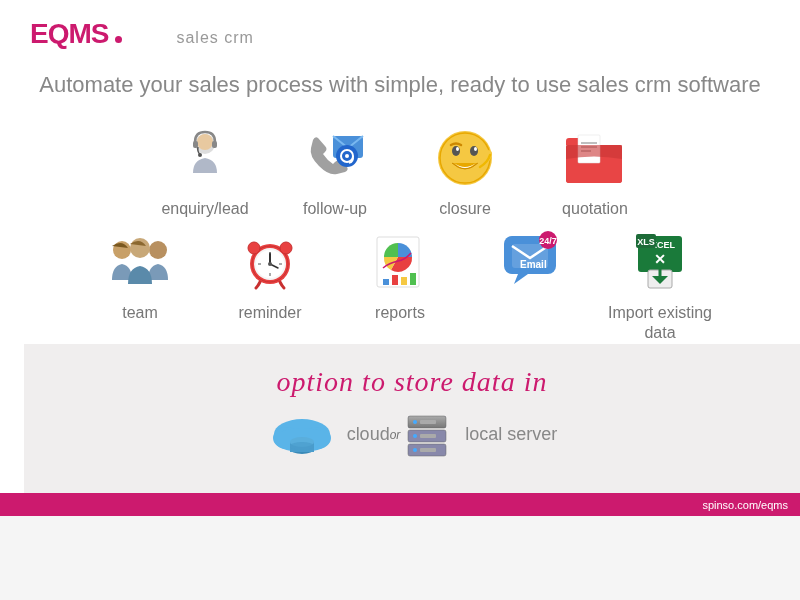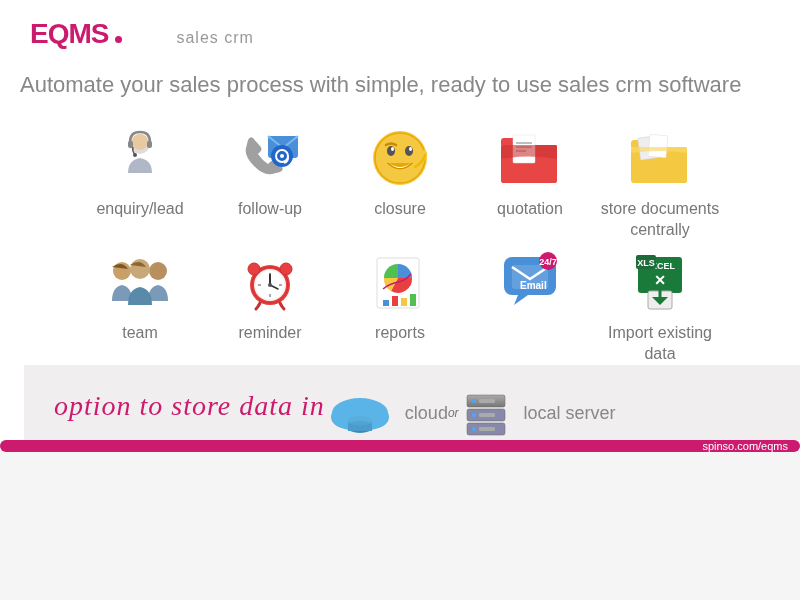--- a/index.html
+++ b/index.html
@@ -6,21 +6,21 @@
     body {
       width: 800px;
       height: 600px;
       font-family: Arial, sans-serif;
       background: #f5f5f5;
       overflow: hidden;
     }
 
     .page-wrapper {
       width: 800px;
-      height: 452px;
+      height: 516px;
       background: #fff;
       display: flex;
       flex-direction: column;
     }
 
     
     .header {
       padding: 18px 30px 10px 30px;
       background: #fff;
     }
@@ -53,21 +53,21 @@
       letter-spacing: 1px;
       margin-left: 48px;
     }
 
     
     .main-content {
       flex: 1;
       background: #fff;
       display: flex;
       flex-direction: column;
-      align-items: flex-start;
+      align-items: center;
       padding: 10px 20px 0 20px;
     }
 
     .tagline {
       font-size: 22px;
       color: #888;
       text-align: center;
       line-height: 1.4;
       margin-bottom: 25px;
       font-weight: 300;
@@ -112,21 +112,21 @@
       text-align: center;
     }
 
     
     .bottom-section {
       background: #f0eeee;
       padding: 22px 30px 0 30px;
       text-align: center;
       height: 155px;
       display: flex;
-      flex-direction: row;
+      flex-direction: column;
       align-items: center;
       justify-content: flex-start;
       position: relative;
       margin-left: 24px;
     }
 
     .store-tagline {
       font-family: Georgia, serif;
       font-style: italic;
       font-size: 28px;
@@ -161,21 +161,20 @@
     svg { overflow: visible; }
 
     
     .footer-bar {
       height: 24px;
       background: #cc1a6e;
       display: flex;
       align-items: center;
       justify-content: flex-end;
       padding-right: 12px;
-      border-radius: 12px;
     }
     .footer-bar span {
       color: #fff;
       font-size: 11px;
     }
   </style>
 </head>
 <body>
 
 <div class="page-wrapper">
@@ -270,38 +269,20 @@
               <line x1="17" y1="14" x2="33" y2="14" stroke="#aaa" stroke-width="1.5"></line>
               <line x1="17" y1="18" x2="33" y2="18" stroke="#aaa" stroke-width="1.5"></line>
               <line x1="17" y1="22" x2="27" y2="22" stroke="#aaa" stroke-width="1.5"></line>
 
               <path d="M2 30 Q30 25 58 30 L58 16 L2 16 Z" fill="#c83535" opacity="0.6"></path>
             </svg>
           </div>
           <span class="feature-label">quotation</span>
         </div>
 
-        <div class="feature-item">
-          <div class="feature-icon">
-            <svg width="62" height="58" viewBox="0 0 62 58">
-
-              <rect x="6" y="20" width="52" height="34" rx="3" fill="#e8a800"></rect>
-
-              <rect x="2" y="18" width="56" height="36" rx="3" fill="#f5c842"></rect>
-
-              <path d="M2 18 L2 14 Q2 11 5 11 L26 11 Q29 11 30 14 L32 18 Z" fill="#f5c842"></path>
-
-              <rect x="10" y="8" width="18" height="22" rx="1" fill="#eee" stroke="#ccc" stroke-width="0.5" transform="rotate(-8,19,19)"></rect>
-              <rect x="20" y="6" width="18" height="22" rx="1" fill="#fff" stroke="#ddd" stroke-width="0.5" transform="rotate(5,29,17)"></rect>
-
-              <path d="M2 24 Q30 20 58 24 L58 18 L2 18 Z" fill="#f8d868" opacity="0.7"></path>
-            </svg>
-          </div>
-          <span class="feature-label">store documents<br>centrally</span>
-        </div>
       </div>
 
       <div class="features-row">
 
         <div class="feature-item">
           <div class="feature-icon">
             <svg width="65" height="60" viewBox="0 0 65 60">
 
               <circle cx="14" cy="18" r="9" fill="#c8a068"></circle>
               <path d="M4 48 Q4 34 14 32 Q24 34 24 48" fill="#7a9ab8"></path>

